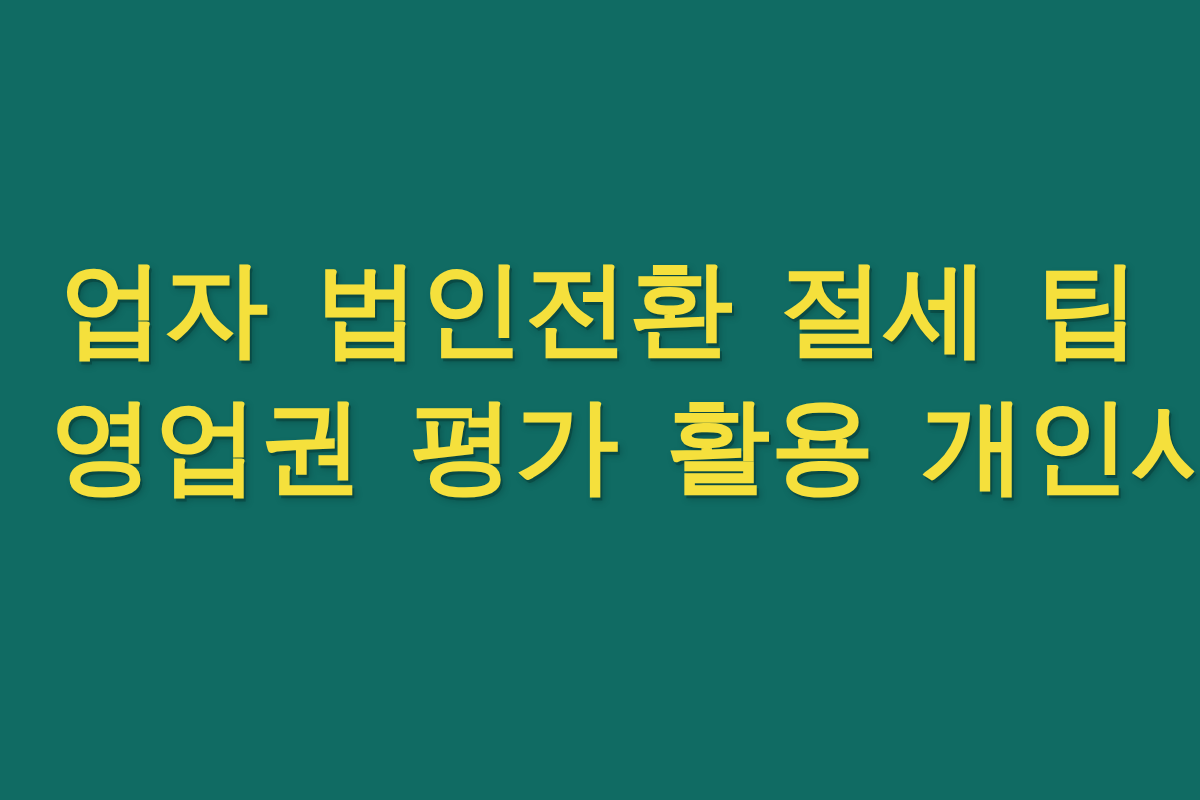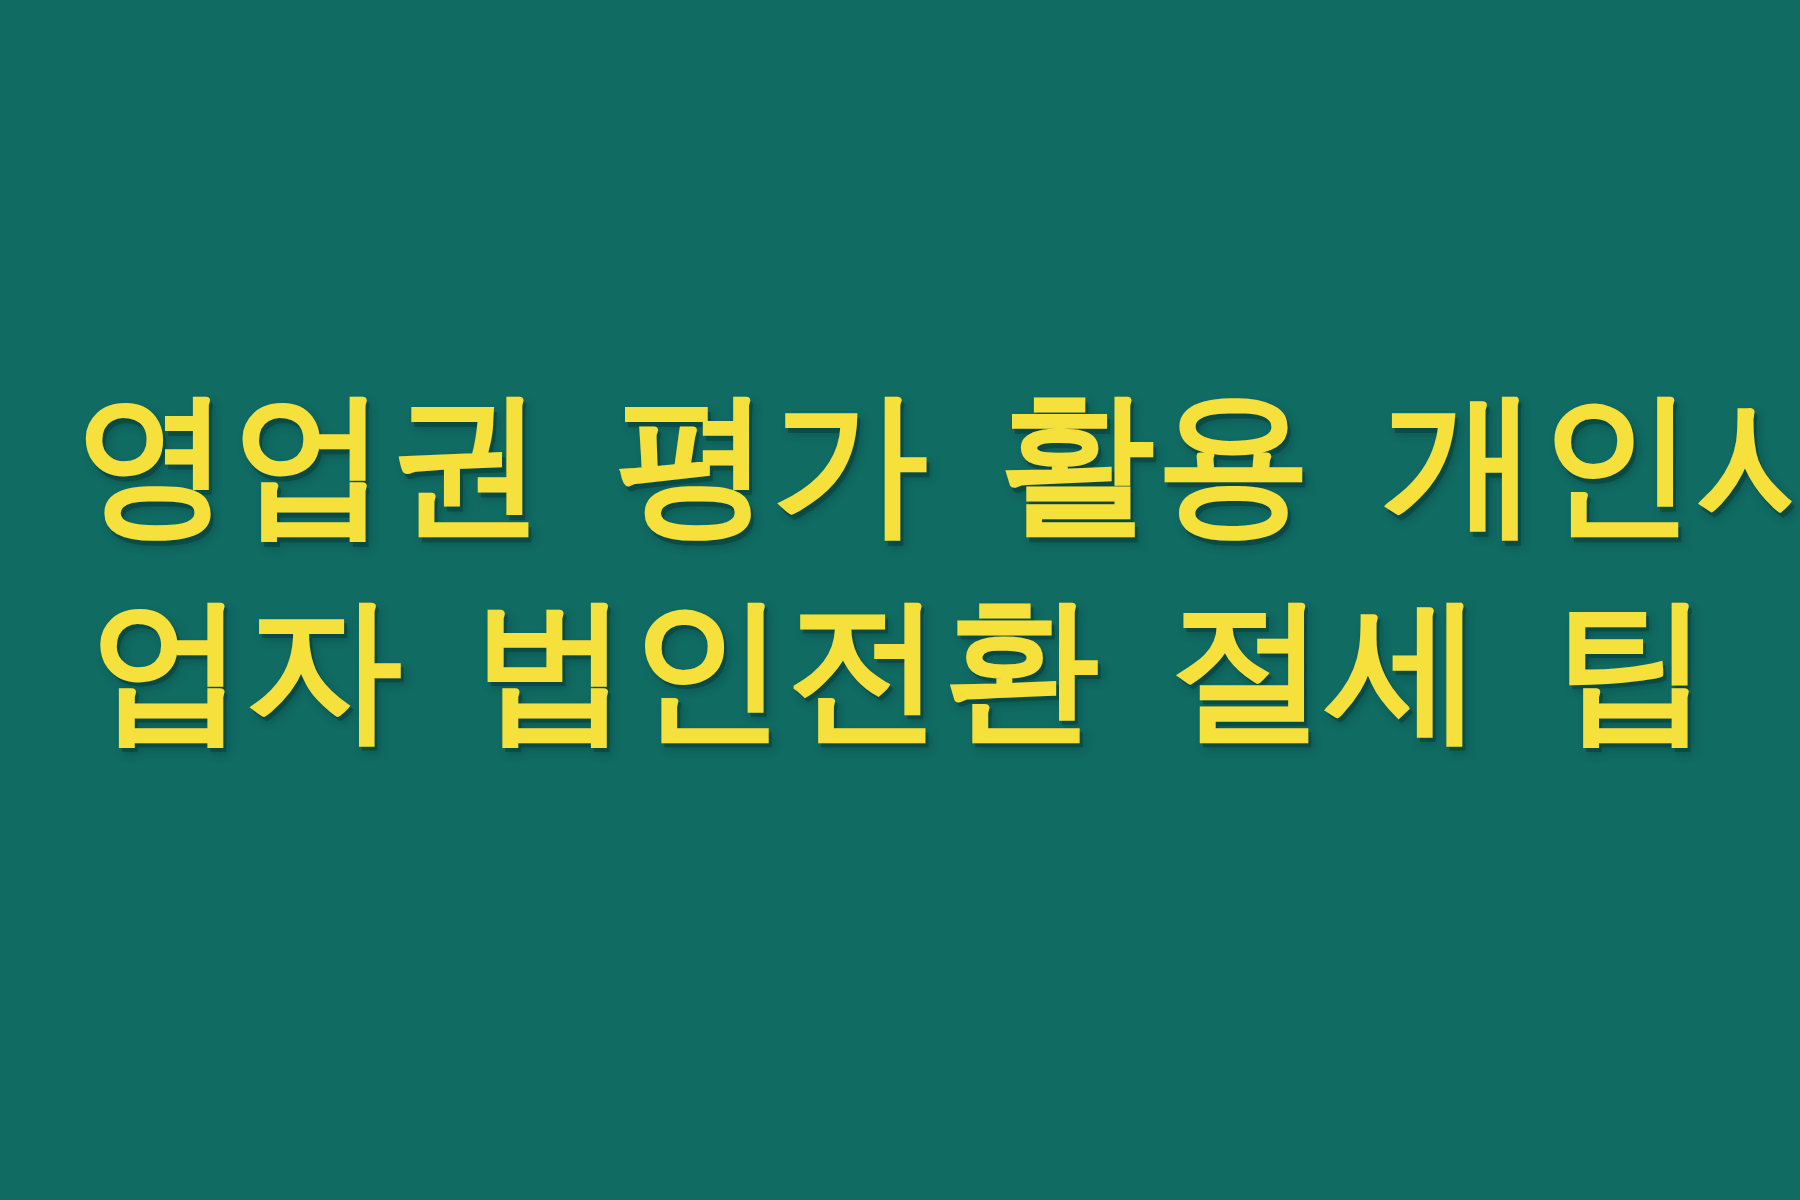--- a/index.html
+++ b/index.html
@@ -46,19 +46,19 @@
        3px 4px 6px rgba(6, 50, 46, 0.35);
   }
 </style>
 </head>
 <body>
 
 <div id="banner" style="background-color: rgb(16, 107, 99); width: 1200px; height: 800px;">
 
   <div id="title-block">
 
+    <span class="title-line" style="color: rgb(245, 224, 60); font-size: 104px;">업자 법인전환 절세 팁</span>
+
     <span class="title-line" style="color: rgb(245, 224, 60); font-size: 104px;">영업권 평가 활용 개인사</span>
-
-    <span class="title-line" style="color: rgb(245, 224, 60); font-size: 104px;">업자 법인전환 절세 팁</span>
 
   </div>
 
 </div>
 
 </body></html>

